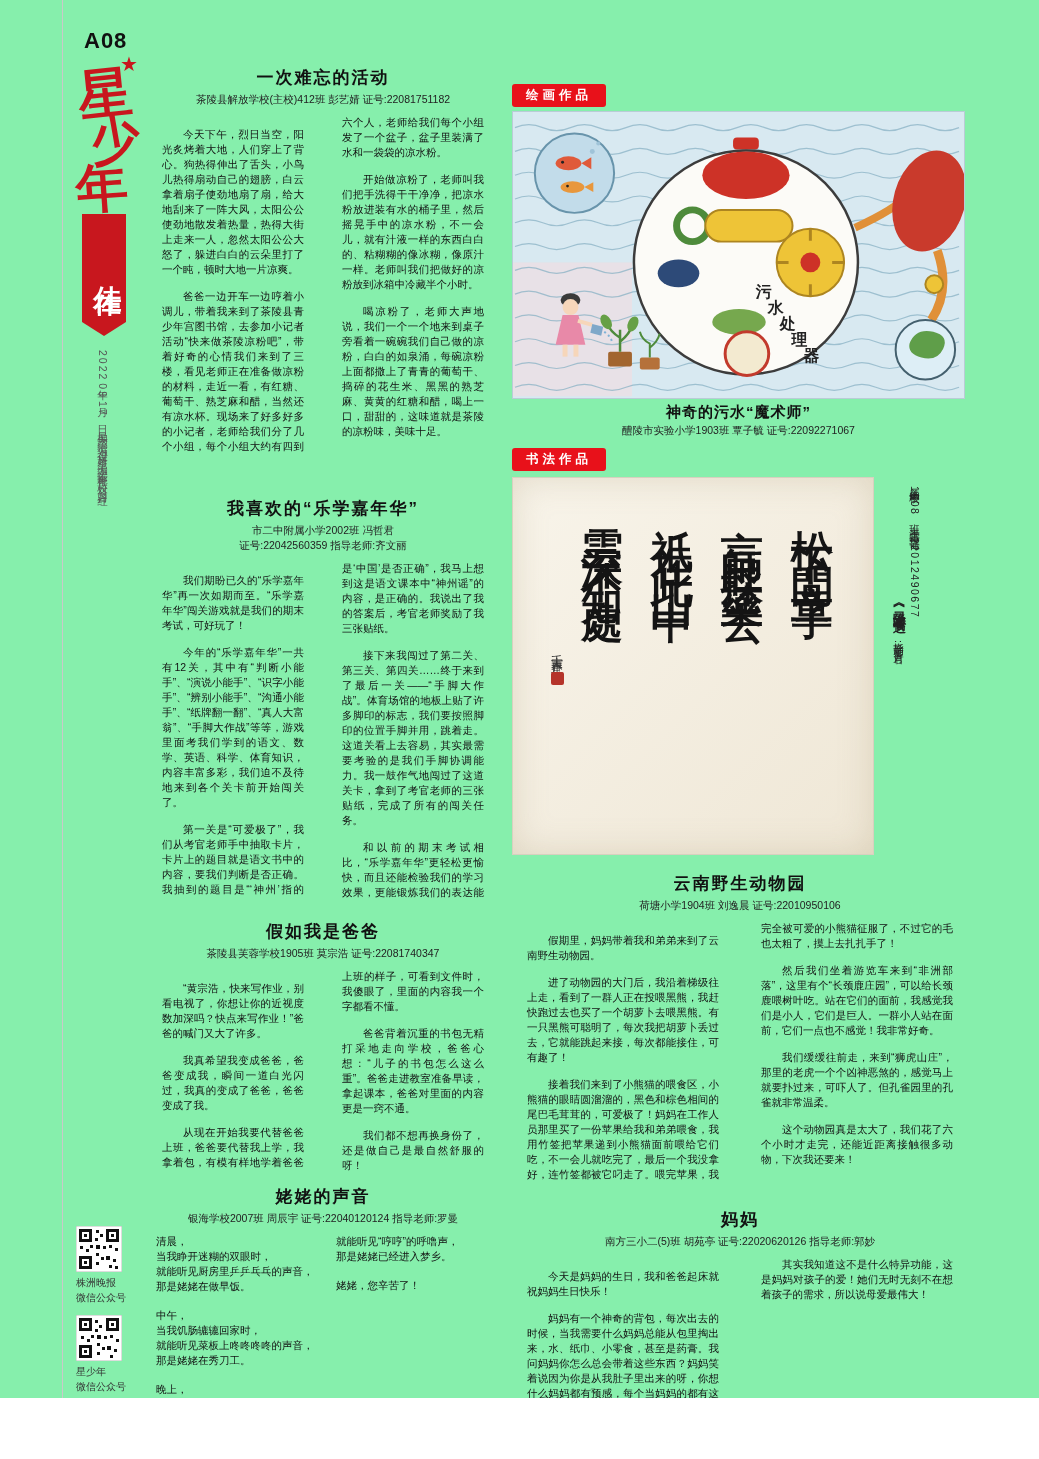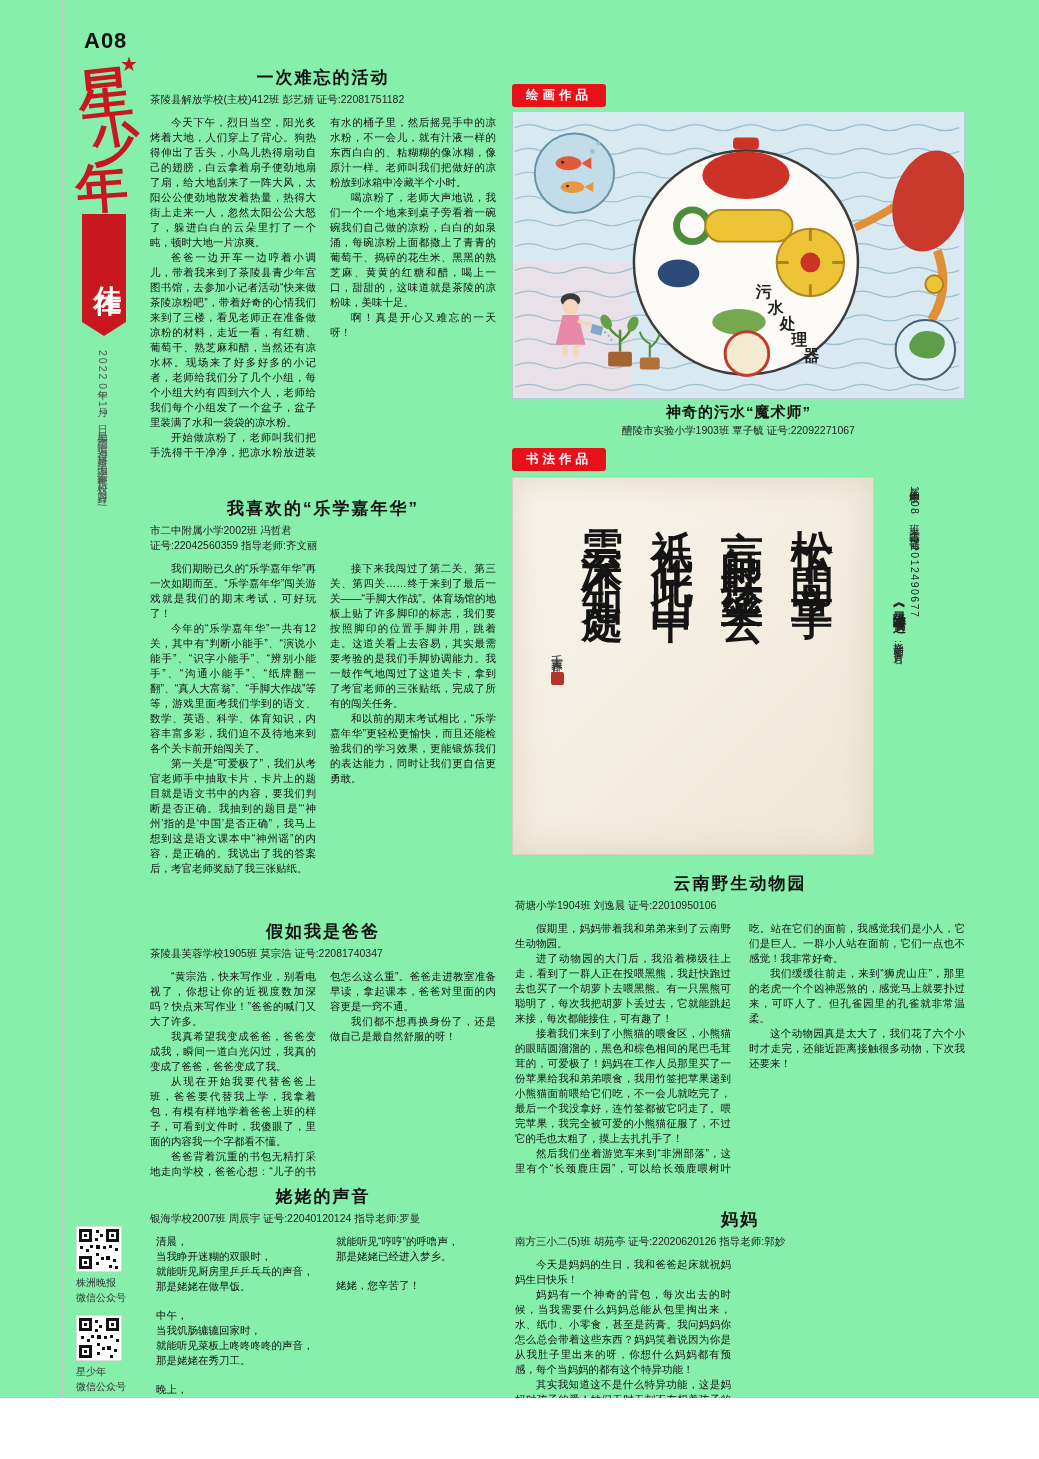--- a/index.html
+++ b/index.html
@@ -23,24 +23,24 @@
   .banner-tail{left:82px;top:316px;width:44px;height:20px;background:#c8171e;
           clip-path:polygon(0 0,100% 0,100% 30%,50% 100%,0 30%)}
   .dateline{left:96px;top:350px;height:420px;writing-mode:vertical-rl;
           font-size:10.5px;color:#555;letter-spacing:2px}
   .qr-block{left:76px;top:1226px;width:62px}
   .qr{display:block;margin-bottom:3px}
   .qr-label{font-size:10px;line-height:15px;color:#333;white-space:pre-line;margin-bottom:10px}
 
   
   .title{font-size:17px;font-weight:700;letter-spacing:2px;color:#111;text-align:center}
-  .byline{font-size:10.5px;color:#222;margin-top:4px}
+  .byline{font-size:10.5px;color:#222;text-align:center;margin-top:4px}
   .body{margin-top:8px;overflow:hidden}
   .cols{column-count:2;column-gap:14px;column-fill:auto}
-  .body p{font-size:10.5px;line-height:15px;color:#111;text-indent:2em;text-align:justify;margin:0}
+  .body p{font-size:10.5px;line-height:15px;color:#111;text-indent:2em;text-align:justify;margin:12px}
   .poem p{text-indent:0;white-space:pre-line;margin:0 0 14px 6px;text-align:left}
 
   
   .tag{background:#e8111a;color:#fff;font-size:12.5px;font-weight:700;letter-spacing:4px;
        padding:3px 14px;border-radius:3px;display:inline-block}
   .art-title{font-size:15px;font-weight:700;letter-spacing:1px;color:#111}
   .painting{border:1px solid #b9ccd6;background:#d8e9f1}
   .painting svg{display:block}
   .calli{writing-mode:vertical-rl;background:linear-gradient(135deg,#f8f4ea,#efe7d6);
          border:1px solid #d8d0bf;padding:18px 26px;

